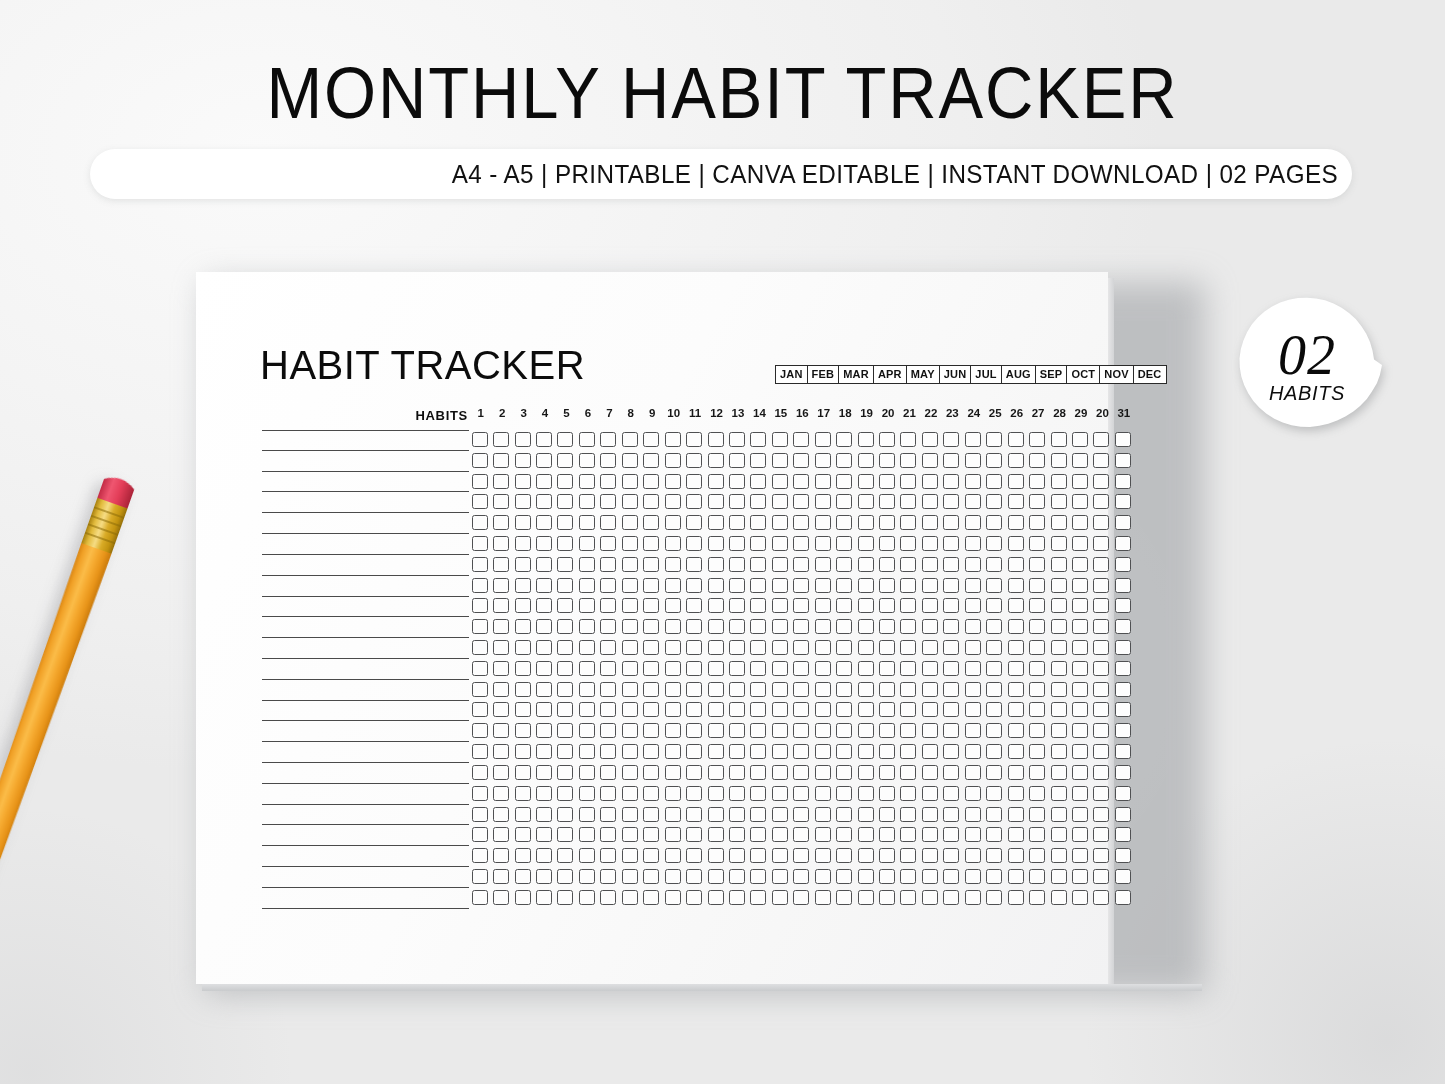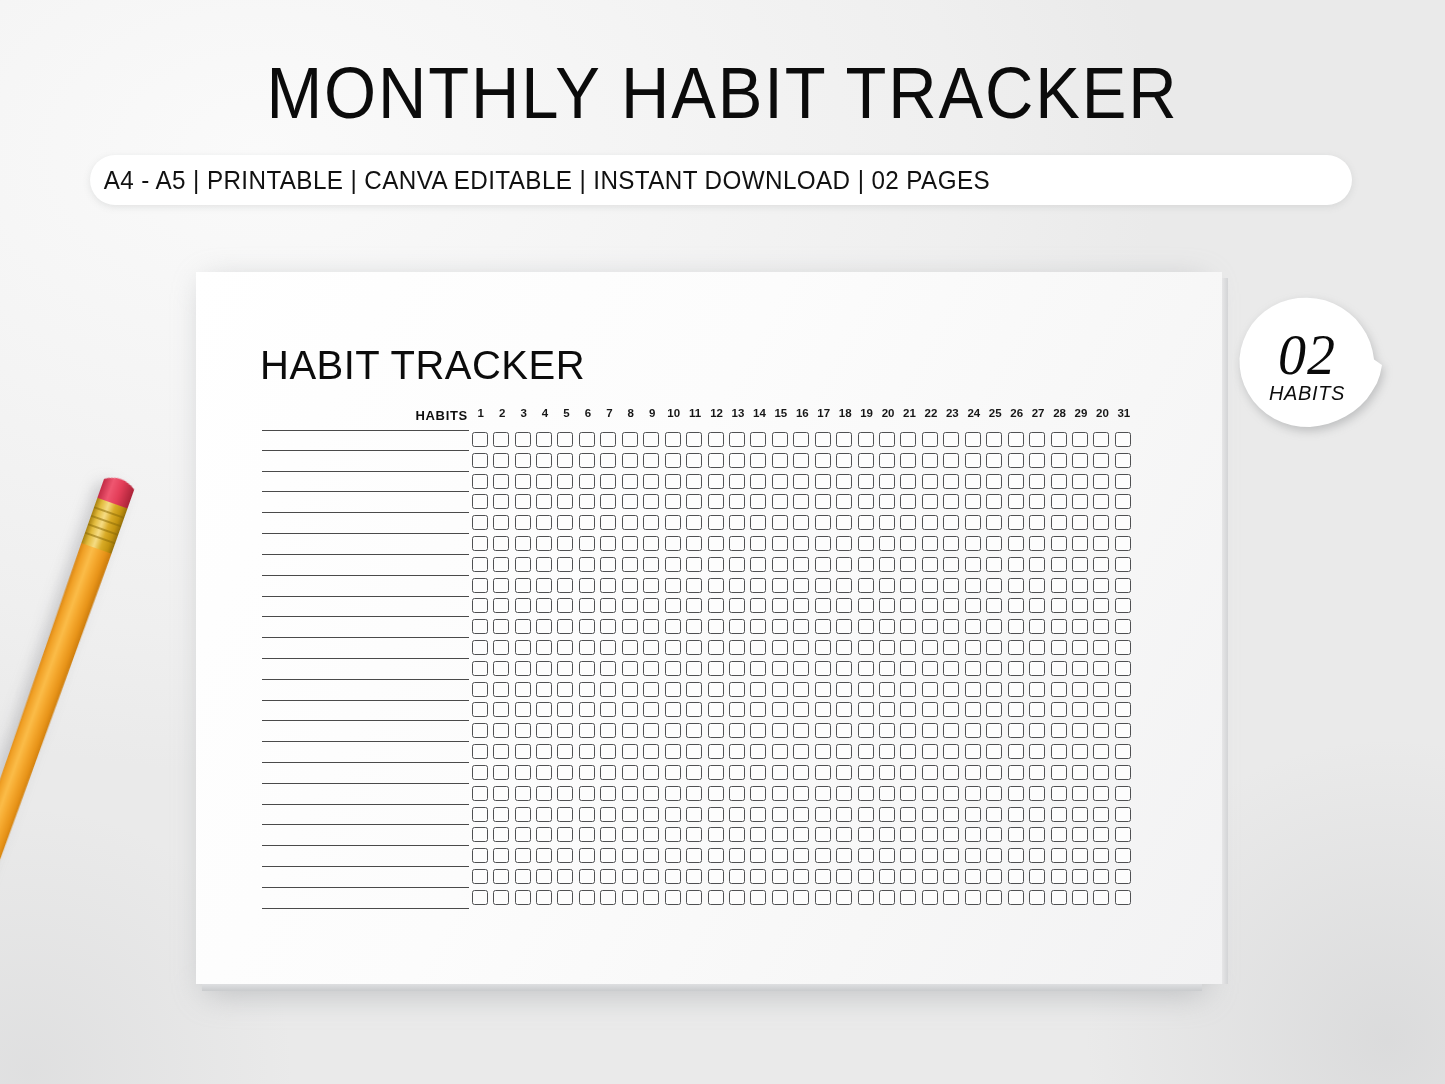--- a/index.html
+++ b/index.html
@@ -36,25 +36,25 @@
     line-height:1;
     letter-spacing:2px;
     font-weight:400;
     color:#0b0b0b;
     margin-top:57px;
     transform:scaleX(.93);
   }
 
   .subtitle-pill {
     position:absolute;
-    left:90px; top:155px;
+    left:90px; top:149px;
     width:1262px; height:50px;
     background:#ffffff;
     border-radius:25px;
-    display:flex; align-items:center; justify-content:flex-start;
+    display:flex; align-items:center; justify-content:flex-end;
     box-shadow:0 2px 7px rgba(120,122,126,.17);
   }
   .subtitle-text {
     font-size:25px;
     letter-spacing:.4px;
     color:#111;
     font-weight:400;
     white-space:nowrap;
     transform:scaleX(.97);
   }
@@ -67,21 +67,21 @@
     background:#9a9da1;
     filter:blur(16px);
     opacity:.55;
     transform:translate(9px,10px);
     border-radius:2px;
   }
 
   .paper {
     position:absolute;
     left:196px; top:272px;
-    width:1026px; height:712px;
+    width:912px; height:712px;
     background:linear-gradient(118deg,#ffffff 0%,#fcfcfc 42%,#f7f7f7 72%,#f2f2f3 100%);
   }
   .paper-edge-right {
     position:absolute; right:-6px; top:6px;
     width:6px; height:706px;
     background:linear-gradient(90deg,#e6e6e7,#d3d4d6);
   }
   .paper-edge-bottom {
     position:absolute; left:6px; bottom:-7px;
     width:1000px; height:7px;
@@ -253,20 +253,34 @@
 <div class="paper-shadow"></div>
 
 <div class="paper">
   <div class="paper-edge-right"></div>
   <div class="paper-edge-bottom"></div>
 
   <div class="sheet">
 
     <div class="sheet-title">HABIT TRACKER</div>
 
+    <div class="month-strip">
+        <div class="month-cell">JAN</div>
+        <div class="month-cell">FEB</div>
+        <div class="month-cell">MAR</div>
+        <div class="month-cell">APR</div>
+        <div class="month-cell">MAY</div>
+        <div class="month-cell">JUN</div>
+        <div class="month-cell">JUL</div>
+        <div class="month-cell">AUG</div>
+        <div class="month-cell">SEP</div>
+        <div class="month-cell">OCT</div>
+        <div class="month-cell">NOV</div>
+        <div class="month-cell">DEC</div>
+      </div>
 
     <div class="habits-label">HABITS</div>
 
     <div class="day-row">
         <div class="day-num">1</div>
         <div class="day-num">2</div>
         <div class="day-num">3</div>
         <div class="day-num">4</div>
         <div class="day-num">5</div>
         <div class="day-num">6</div>

